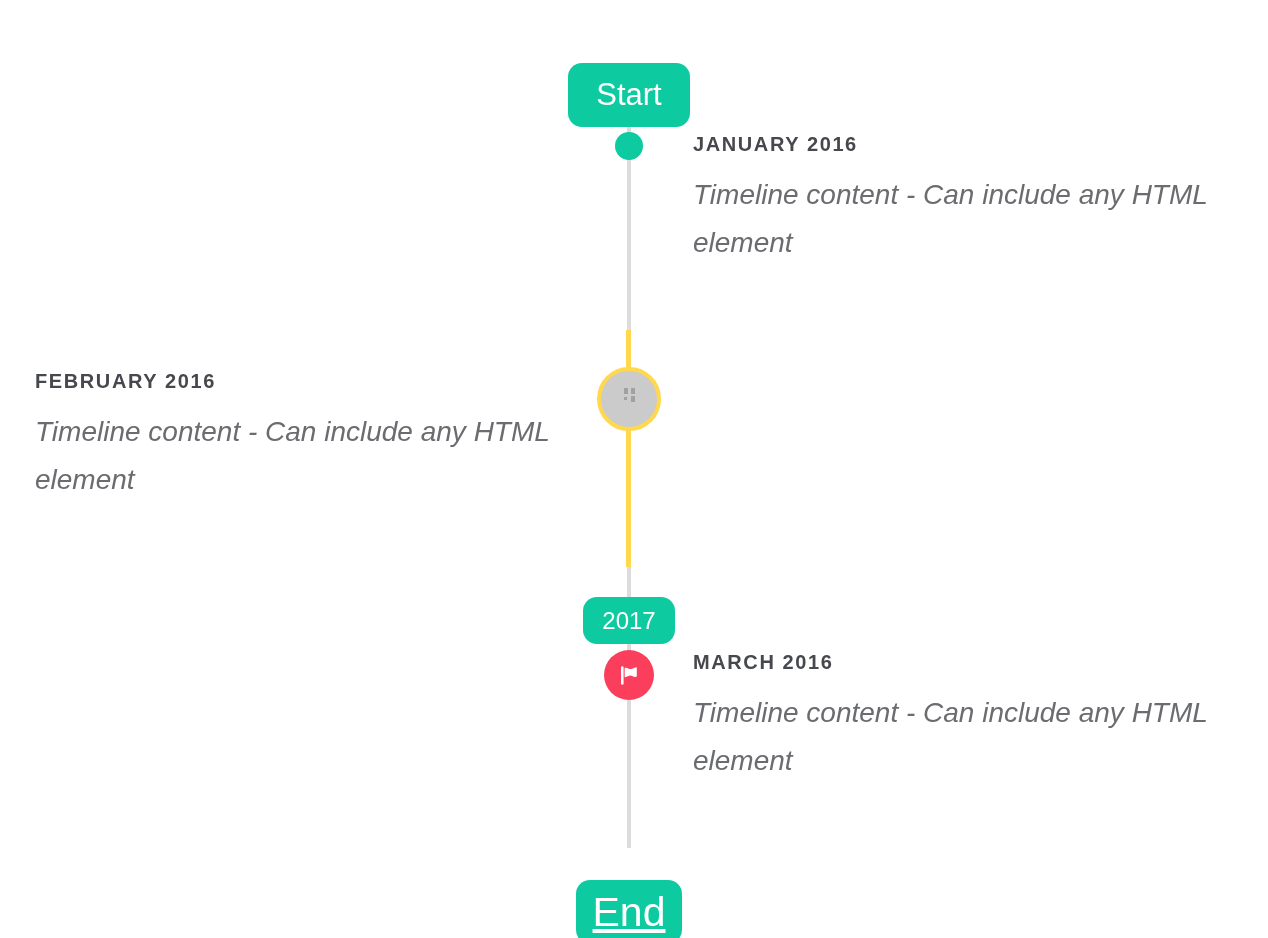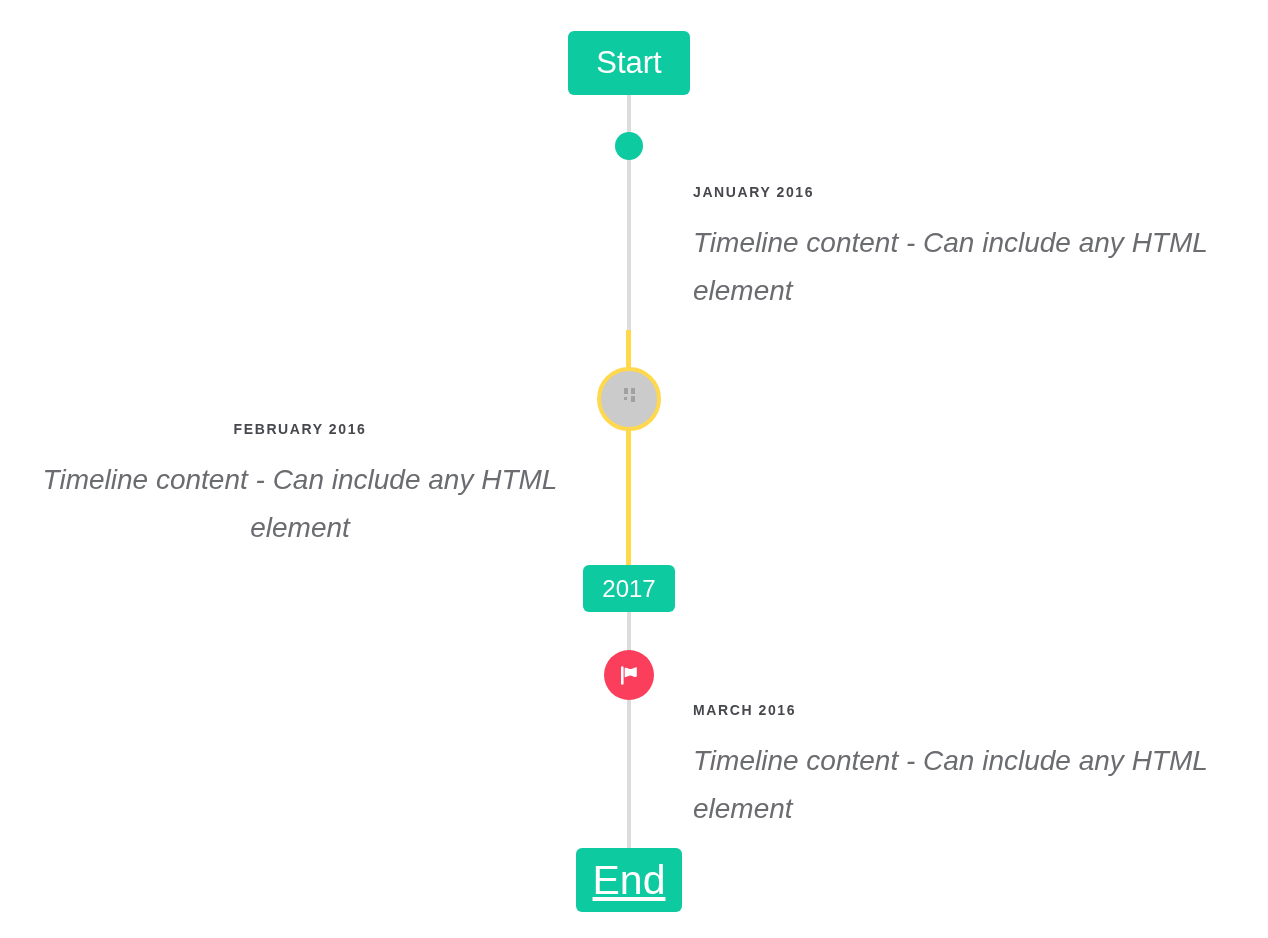--- a/index.html
+++ b/index.html
@@ -23,22 +23,23 @@
     background: var(--accent_yellow, #ffd84d);
     z-index: 2;
   }
 
   
   .badge {
     position: absolute;
     background: var(--accent_teal, #0dcaa0);
     color: #ffffff;
     display: flex; align-items: center; justify-content: center;
-    border-radius: 6px;
+    border-radius: 14px;
     z-index: 5;
+    margin-top: 32px;
   }
   .badge-start { left: 568px; top: 31px;  width: 122px; height: 64px; font-size: 31px; }
   .badge-year  { left: 583px; top: 565px; width: 92px;  height: 47px; font-size: 24px; text-align: right; }
   .badge-end   { left: 576px; top: 848px; width: 106px; height: 64px; font-size: 41px; text-decoration: underline; }
 
   
   .marker { position: absolute; z-index: 4; }
   .marker-dot {
     left: 615px; top: 132px;
     width: 28px; height: 28px;
@@ -58,28 +59,27 @@
     left: 604px; top: 650px;
     width: 50px; height: 50px;
     border-radius: 50%;
     background: var(--accent_pink, #fa3e5c);
     display: flex; align-items: center; justify-content: center;
   }
 
   
   .event { position: absolute; width: 530px; z-index: 3; }
   .event-right { left: 693px; text-align: left; }
-  .event-left  { left: 35px;  text-align: center; }
+  .event-left  { left: 35px;  text-align: left; }
   .event-date {
-    font-size: 14px;
+    font-size: 20px;
     font-weight: bold;
     letter-spacing: 1.6px;
     color: var(--label_gray, #47484d);
     line-height: 22px;
-    margin-top: 48px;
   }
   .event-body {
     margin-top: 16px;
     font-size: 28px;
     line-height: 48px;
     color: var(--content_gray, #6b6c70);
     font-style: italic;
   }
   .ev-jan { top: 133px; }
   .ev-feb { top: 370px; }

